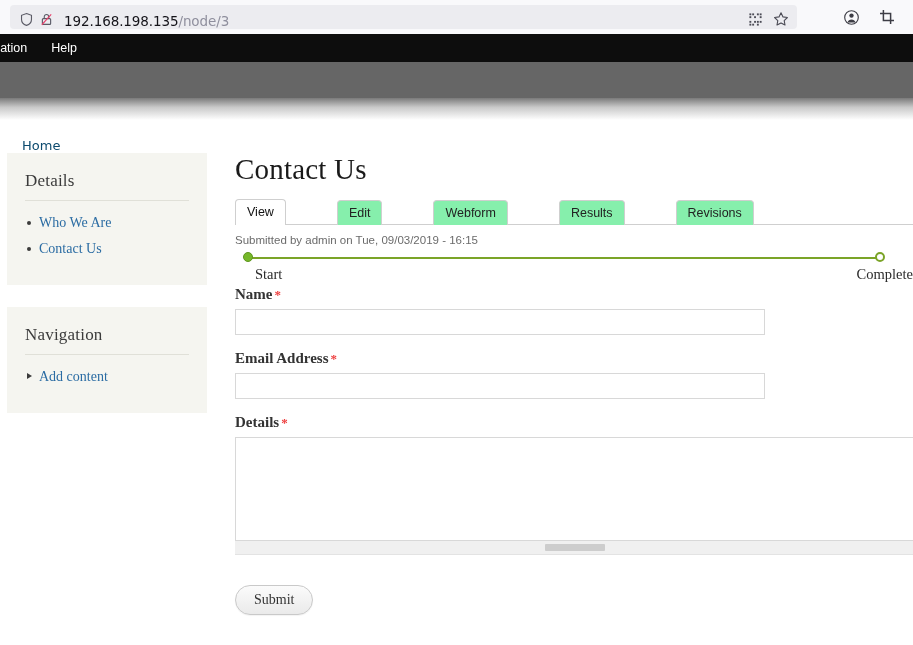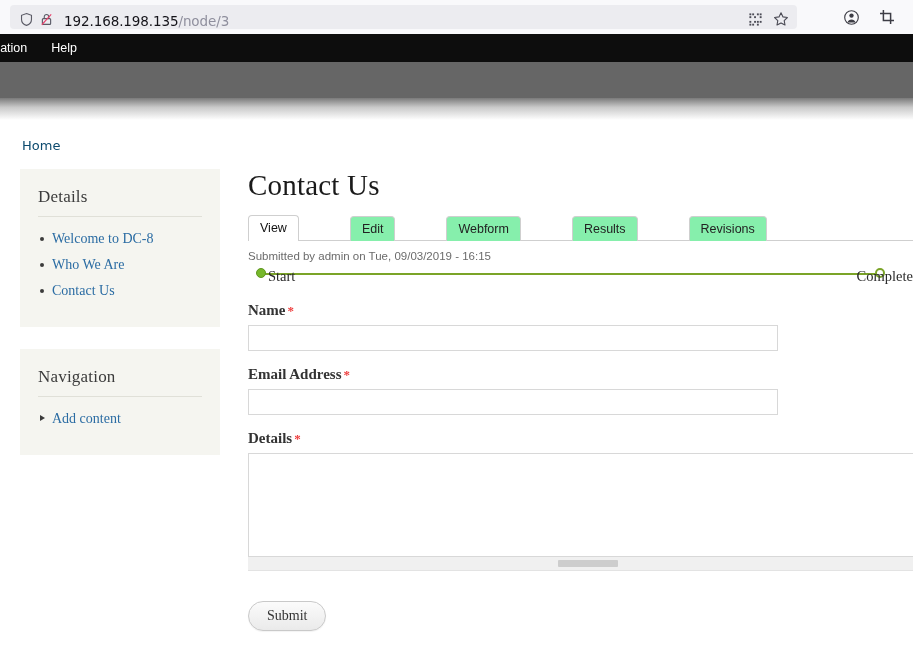--- a/index.html
+++ b/index.html
@@ -109,22 +109,22 @@
   }
   .breadcrumb a {
     color: #0c4a6e;
     text-decoration: none;
     font-family: "DejaVu Sans", sans-serif;
   }
 
   .columns {
     display: flex;
     align-items: flex-start;
-    padding-left: 20px;
-    margin-top: 16px;
+    padding-left: 7px;
+    margin-top: 0;
   }
 
   
   .sidebar {
     width: 200px;
     flex: 0 0 200px;
   }
   .block {
     background: #f5f5f0;
     padding: 14px 18px 20px 18px;
@@ -259,21 +259,21 @@
     background: #76b82a;
     border: 1px solid #5f9620;
   }
   .dot.hollow {
     right: 28px;
     background: #ffffff;
     border: 2px solid #7ba428;
   }
   .progress-label {
     position: absolute;
-    top: 0;
+    top: 14px;
     font-family: "Liberation Serif", serif;
     font-size: 14.5px;
     color: #2b2b2b;
   }
   .progress-label.start { left: 20px; }
   .progress-label.end { right: 0px; }
 
   
   .form-item { margin-bottom: 15px; }
   .form-label {
@@ -430,23 +430,20 @@
   </div>
 
   <div class="columns">
 
     <div class="sidebar">
 
       <div class="block">
         <h2>Details</h2>
         <ul>
           <li class="bullet">
-            <a>Welcome to DC-8</a>
-          </li>
-          <li class="bullet">
             <a>Who We Are</a>
           </li>
           <li class="bullet">
             <a>Contact Us</a>
           </li>
         </ul>
       </div>
 
       <div class="block">
         <h2>Navigation</h2>

